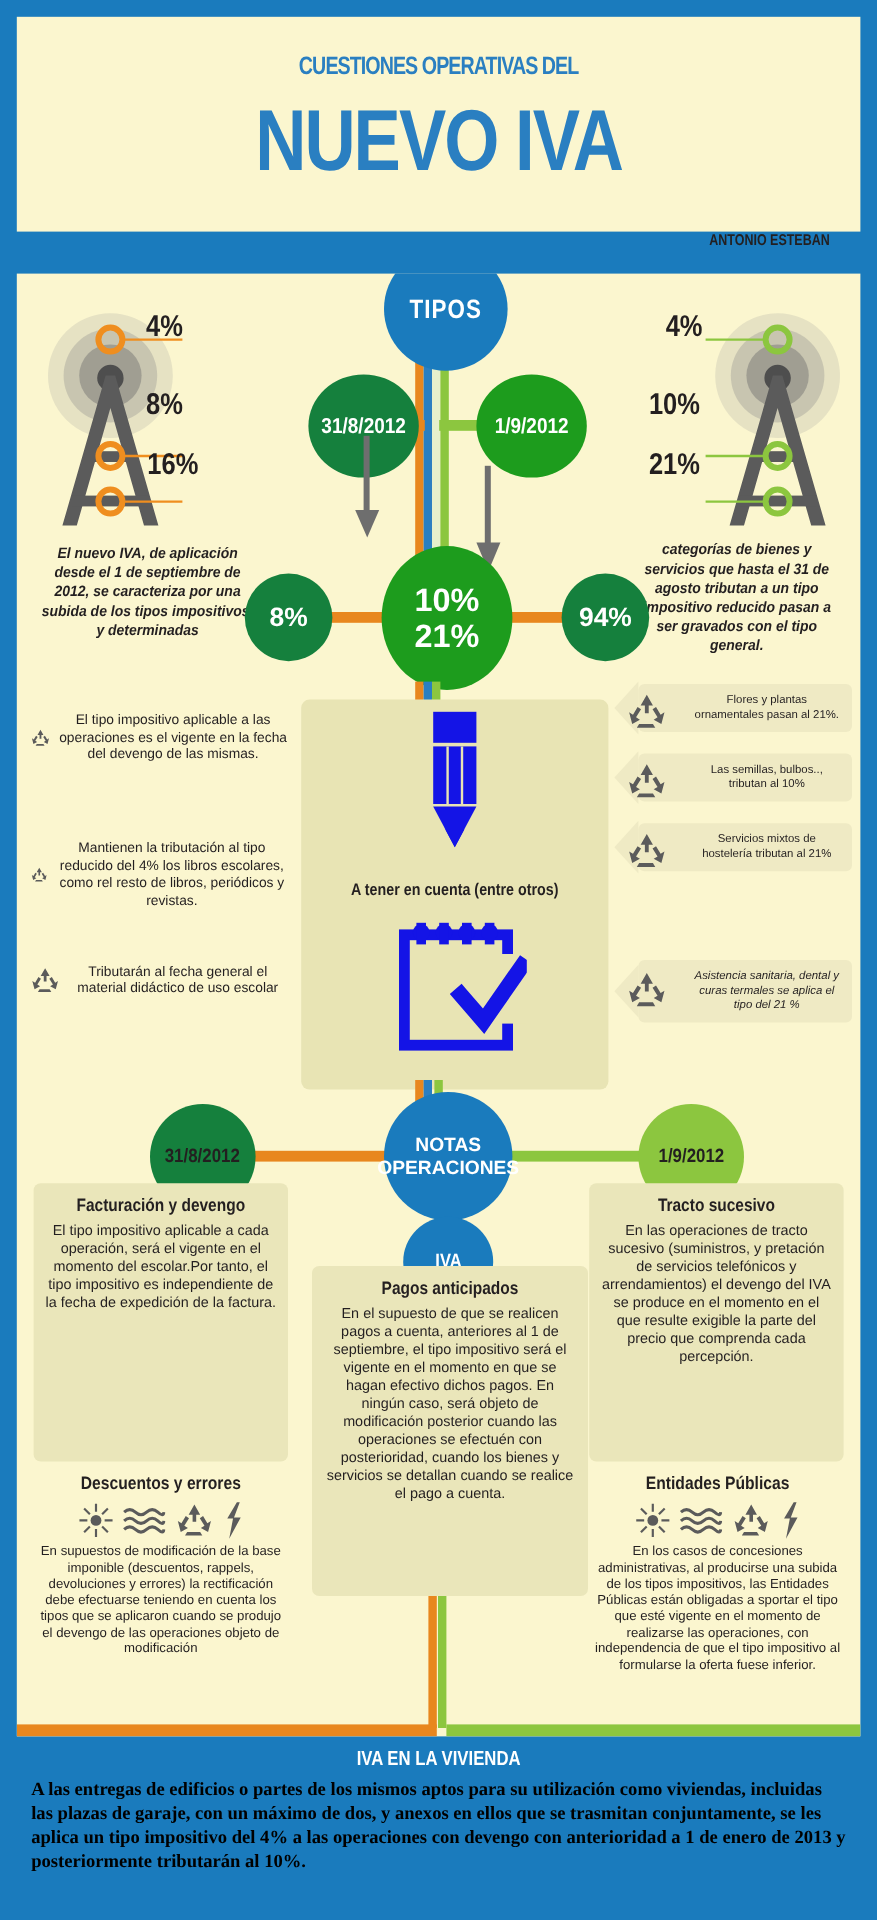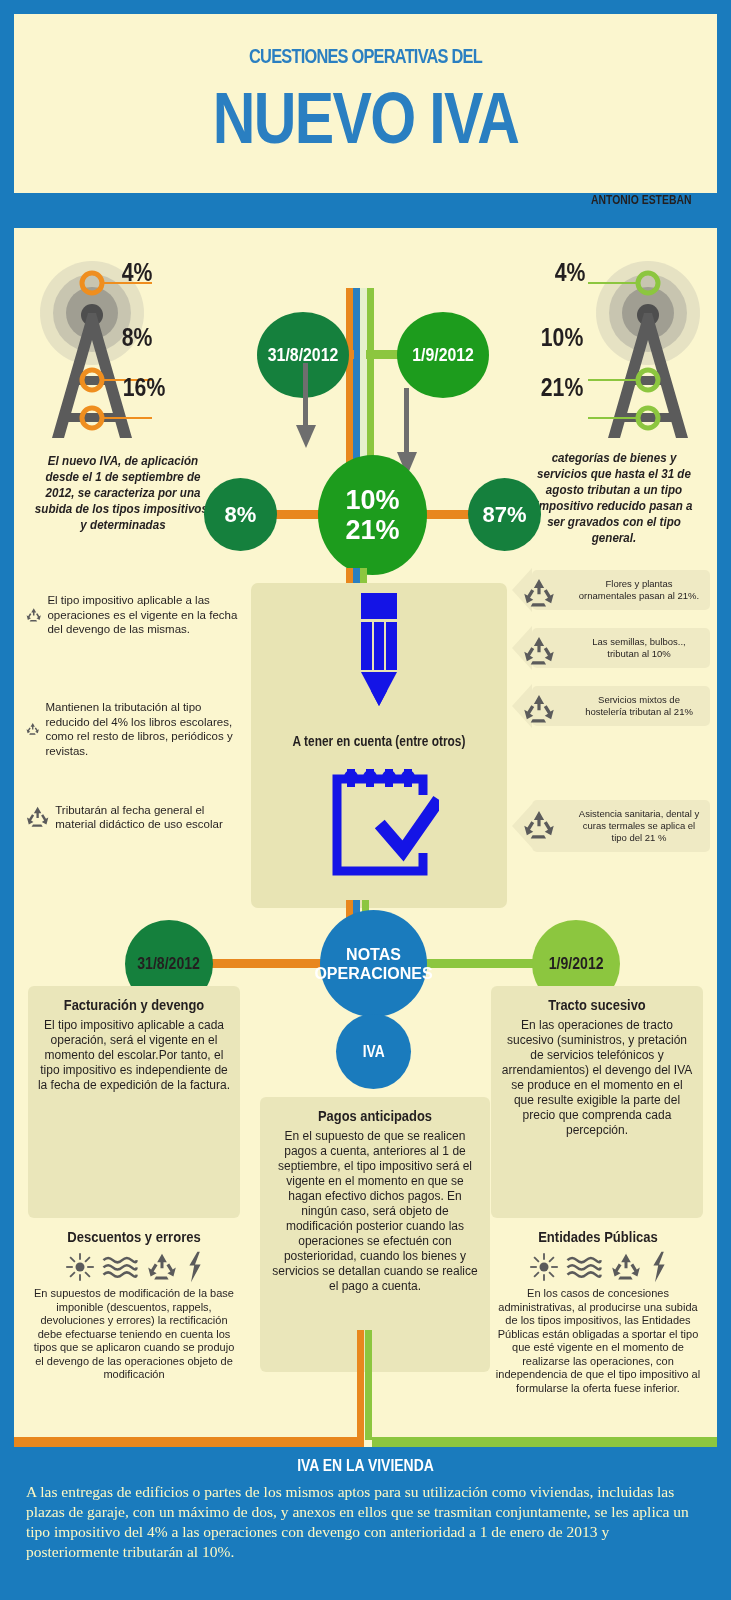--- a/index.html
+++ b/index.html
@@ -116,21 +116,21 @@
     background:#e8e4b4;border-radius:7px;
   }
   .center-card-title{
     position:absolute;top:150px;left:0;width:100%;text-align:center;
     font-weight:bold;font-size:14px;color:#231f20;
     transform:scaleX(0.85);
   }
 
   
   .recy-row{position:absolute;display:flex;align-items:center;gap:6px;}
-  .recy-text{font-size:11.5px;line-height:14.5px;color:#231f20;}
+  .recy-text{font-size:11.5px;line-height:14.5px;color:#231f20;text-align:center;}
 
   
   .tag{
     position:absolute;display:flex;align-items:center;
   }
   .tag-body{
     background:#efeac4;border-radius:5px;
     padding:8px 10px;font-size:9.5px;line-height:12px;
     color:#231f20;text-align:center;box-sizing:border-box;
   }
@@ -169,22 +169,22 @@
   .footer{
     position:absolute;left:0;top:1450px;width:731px;height:150px;background:#1a7bbd;
   }
   .footer-title{
     position:absolute;top:6px;left:0;width:100%;text-align:center;
     color:#fff;font-weight:bold;font-size:17px;letter-spacing:0px;
     transform:scaleX(0.82);
   }
   .footer-text{
     position:absolute;top:32px;left:26px;width:680px;
-    color:#fef9c3;font-family:"Liberation Serif", serif;
-    font-size:15.5px;line-height:20px;
+    color:#000000;font-family:"Liberation Serif", serif;
+    font-size:15.5px;line-height:20px;font-weight:bold;
   }
   svg{display:block;}
 </style>
 </head>
 <body>
 
 <div class="page">
 
   <div class="header">
     <div class="hdr-sub">CUESTIONES OPERATIVAS DEL</div>
@@ -195,20 +195,23 @@
   <div class="body-panel">
 
     <div class="ribbon rb-orange" style="left:332px;top:60px;height:180px;"></div>
     <div class="ribbon rb-blue" style="left:339px;top:60px;height:180px;"></div>
     <div class="ribbon rb-wgreen" style="left:346px;top:60px;height:180px;"></div>
     <div class="ribbon rb-lgreen" style="left:353px;top:60px;height:180px;"></div>
 
     <div class="hline rb-orange" style="left:300px;top:122px;width:40px;"></div>
     <div class="hline rb-lgreen" style="left:352px;top:122px;width:40px;"></div>
 
+    <div class="circle c-blue tipos">
+      <span>TIPOS</span>
+    </div>
 
     <div class="circle c-orange date-left">
       <span>31/8/2012</span>
     </div>
     <div class="circle c-green date-right">
       <span>1/9/2012</span>
     </div>
 
     <svg class="arrow" style="left:281px;top:135px;" width="22" height="90">
       <rect x="8" y="0" width="5" height="68" fill="#6e6e6e"></rect>
@@ -260,21 +263,21 @@
     <div class="note-ital" style="left:14px;top:225px;width:190px;">El nuevo IVA, de aplicación desde el 1 de septiembre de 2012, se caracteriza por una subida de los tipos impositivos, y determinadas</div>
     <div class="note-ital" style="left:505px;top:222px;width:190px;">categorías de bienes y servicios que hasta el 31 de agosto tributan a un tipo impositivo reducido pasan a ser gravados con el tipo general.</div>
 
     <div class="hline rb-orange" style="left:248px;top:282px;width:75px;"></div>
     <div class="hline rb-orange" style="left:396px;top:282px;width:75px;"></div>
 
     <div class="circle c-orange small-left">
       <span>8%</span>
     </div>
     <div class="circle c-orange small-right">
-      <span>87%</span>
+      <span>94%</span>
     </div>
     <div class="circle c-green big-center">
       <div>
         <div>10%</div>
         <div>21%</div>
       </div>
     </div>
 
     <div class="ribbon rb-orange" style="left:332px;top:340px;height:25px;"></div>
     <div class="ribbon rb-blue" style="left:339px;top:340px;height:25px;"></div>
@@ -360,21 +363,21 @@
       <svg style="position:absolute;left:10px;top:9px;" width="34" height="32" viewBox="0 0 100 100">
         <path d="M50 6 L66 34 L55 34 L55 54 L45 54 L45 34 L34 34 Z" fill="#5b5b5b"></path>
         <path d="M12 82 L4 52 L14 58 L26 38 L35 44 L22 65 L32 71 Z" fill="#5b5b5b"></path>
         <path d="M88 82 L96 52 L86 58 L74 38 L65 44 L78 65 L68 71 Z" fill="#5b5b5b"></path>
         <path d="M24 92 L72 92 L66 82 L30 82 Z" fill="#5b5b5b"></path>
       </svg>
       <div class="tag-body" style="width:178px;padding-left:46px;">Servicios mixtos de hostelería tributan al 21%</div>
     </div>
 
 
-    <div class="tag" style="left:498px;top:572px;width:198px;">
+    <div class="tag" style="left:498px;top:572px;width:198px;font-style:italic;">
       <div class="tag-arrow"></div>
       <svg style="position:absolute;left:10px;top:9px;" width="34" height="32" viewBox="0 0 100 100">
         <path d="M50 6 L66 34 L55 34 L55 54 L45 54 L45 34 L34 34 Z" fill="#5b5b5b"></path>
         <path d="M12 82 L4 52 L14 58 L26 38 L35 44 L22 65 L32 71 Z" fill="#5b5b5b"></path>
         <path d="M88 82 L96 52 L86 58 L74 38 L65 44 L78 65 L68 71 Z" fill="#5b5b5b"></path>
         <path d="M24 92 L72 92 L66 82 L30 82 Z" fill="#5b5b5b"></path>
       </svg>
       <div class="tag-body" style="width:178px;padding-left:46px;">Asistencia sanitaria, dental y curas termales se aplica el tipo del 21 %</div>
     </div>
 
@@ -404,21 +407,21 @@
     <div class="info-card" style="left:14px;top:758px;width:212px;height:232px;">
       <div class="card-h">Facturación y devengo</div>
       <div class="card-p">El tipo impositivo aplicable a cada operación, será el vigente en el momento del escolar.Por tanto, el tipo impositivo es independiente de la fecha de expedición de la factura.</div>
     </div>
 
     <div class="info-card" style="left:477px;top:758px;width:212px;height:232px;">
       <div class="card-h">Tracto sucesivo</div>
       <div class="card-p">En las operaciones de tracto sucesivo (suministros, y pretación de servicios telefónicos y arrendamientos) el devengo del IVA se produce en el momento en el que resulte exigible la parte del precio que comprenda cada percepción.</div>
     </div>
 
-    <div class="info-card" style="left:246px;top:827px;width:230px;height:275px;margin-top:42px;">
+    <div class="info-card" style="left:246px;top:827px;width:230px;height:275px;">
       <div class="card-h">Pagos anticipados</div>
       <div class="card-p">En el supuesto de que se realicen pagos a cuenta, anteriores al 1 de septiembre, el tipo impositivo será el vigente en el momento en que se hagan efectivo dichos pagos. En ningún caso, será objeto de modificación posterior cuando las operaciones se efectuén con posterioridad, cuando los bienes y servicios se detallan cuando se realice el pago a cuenta.</div>
     </div>
 
     <div class="sec-block" style="left:480px;top:1000px;">
       <div class="sec-h">Entidades Públicas</div>
       <div class="ico-row">
         <svg width="30" height="30" viewBox="0 0 100 100">
           <circle cx="50" cy="50" r="15" fill="#5b5b5b"></circle>
           <g stroke="#5b5b5b" stroke-width="6">

